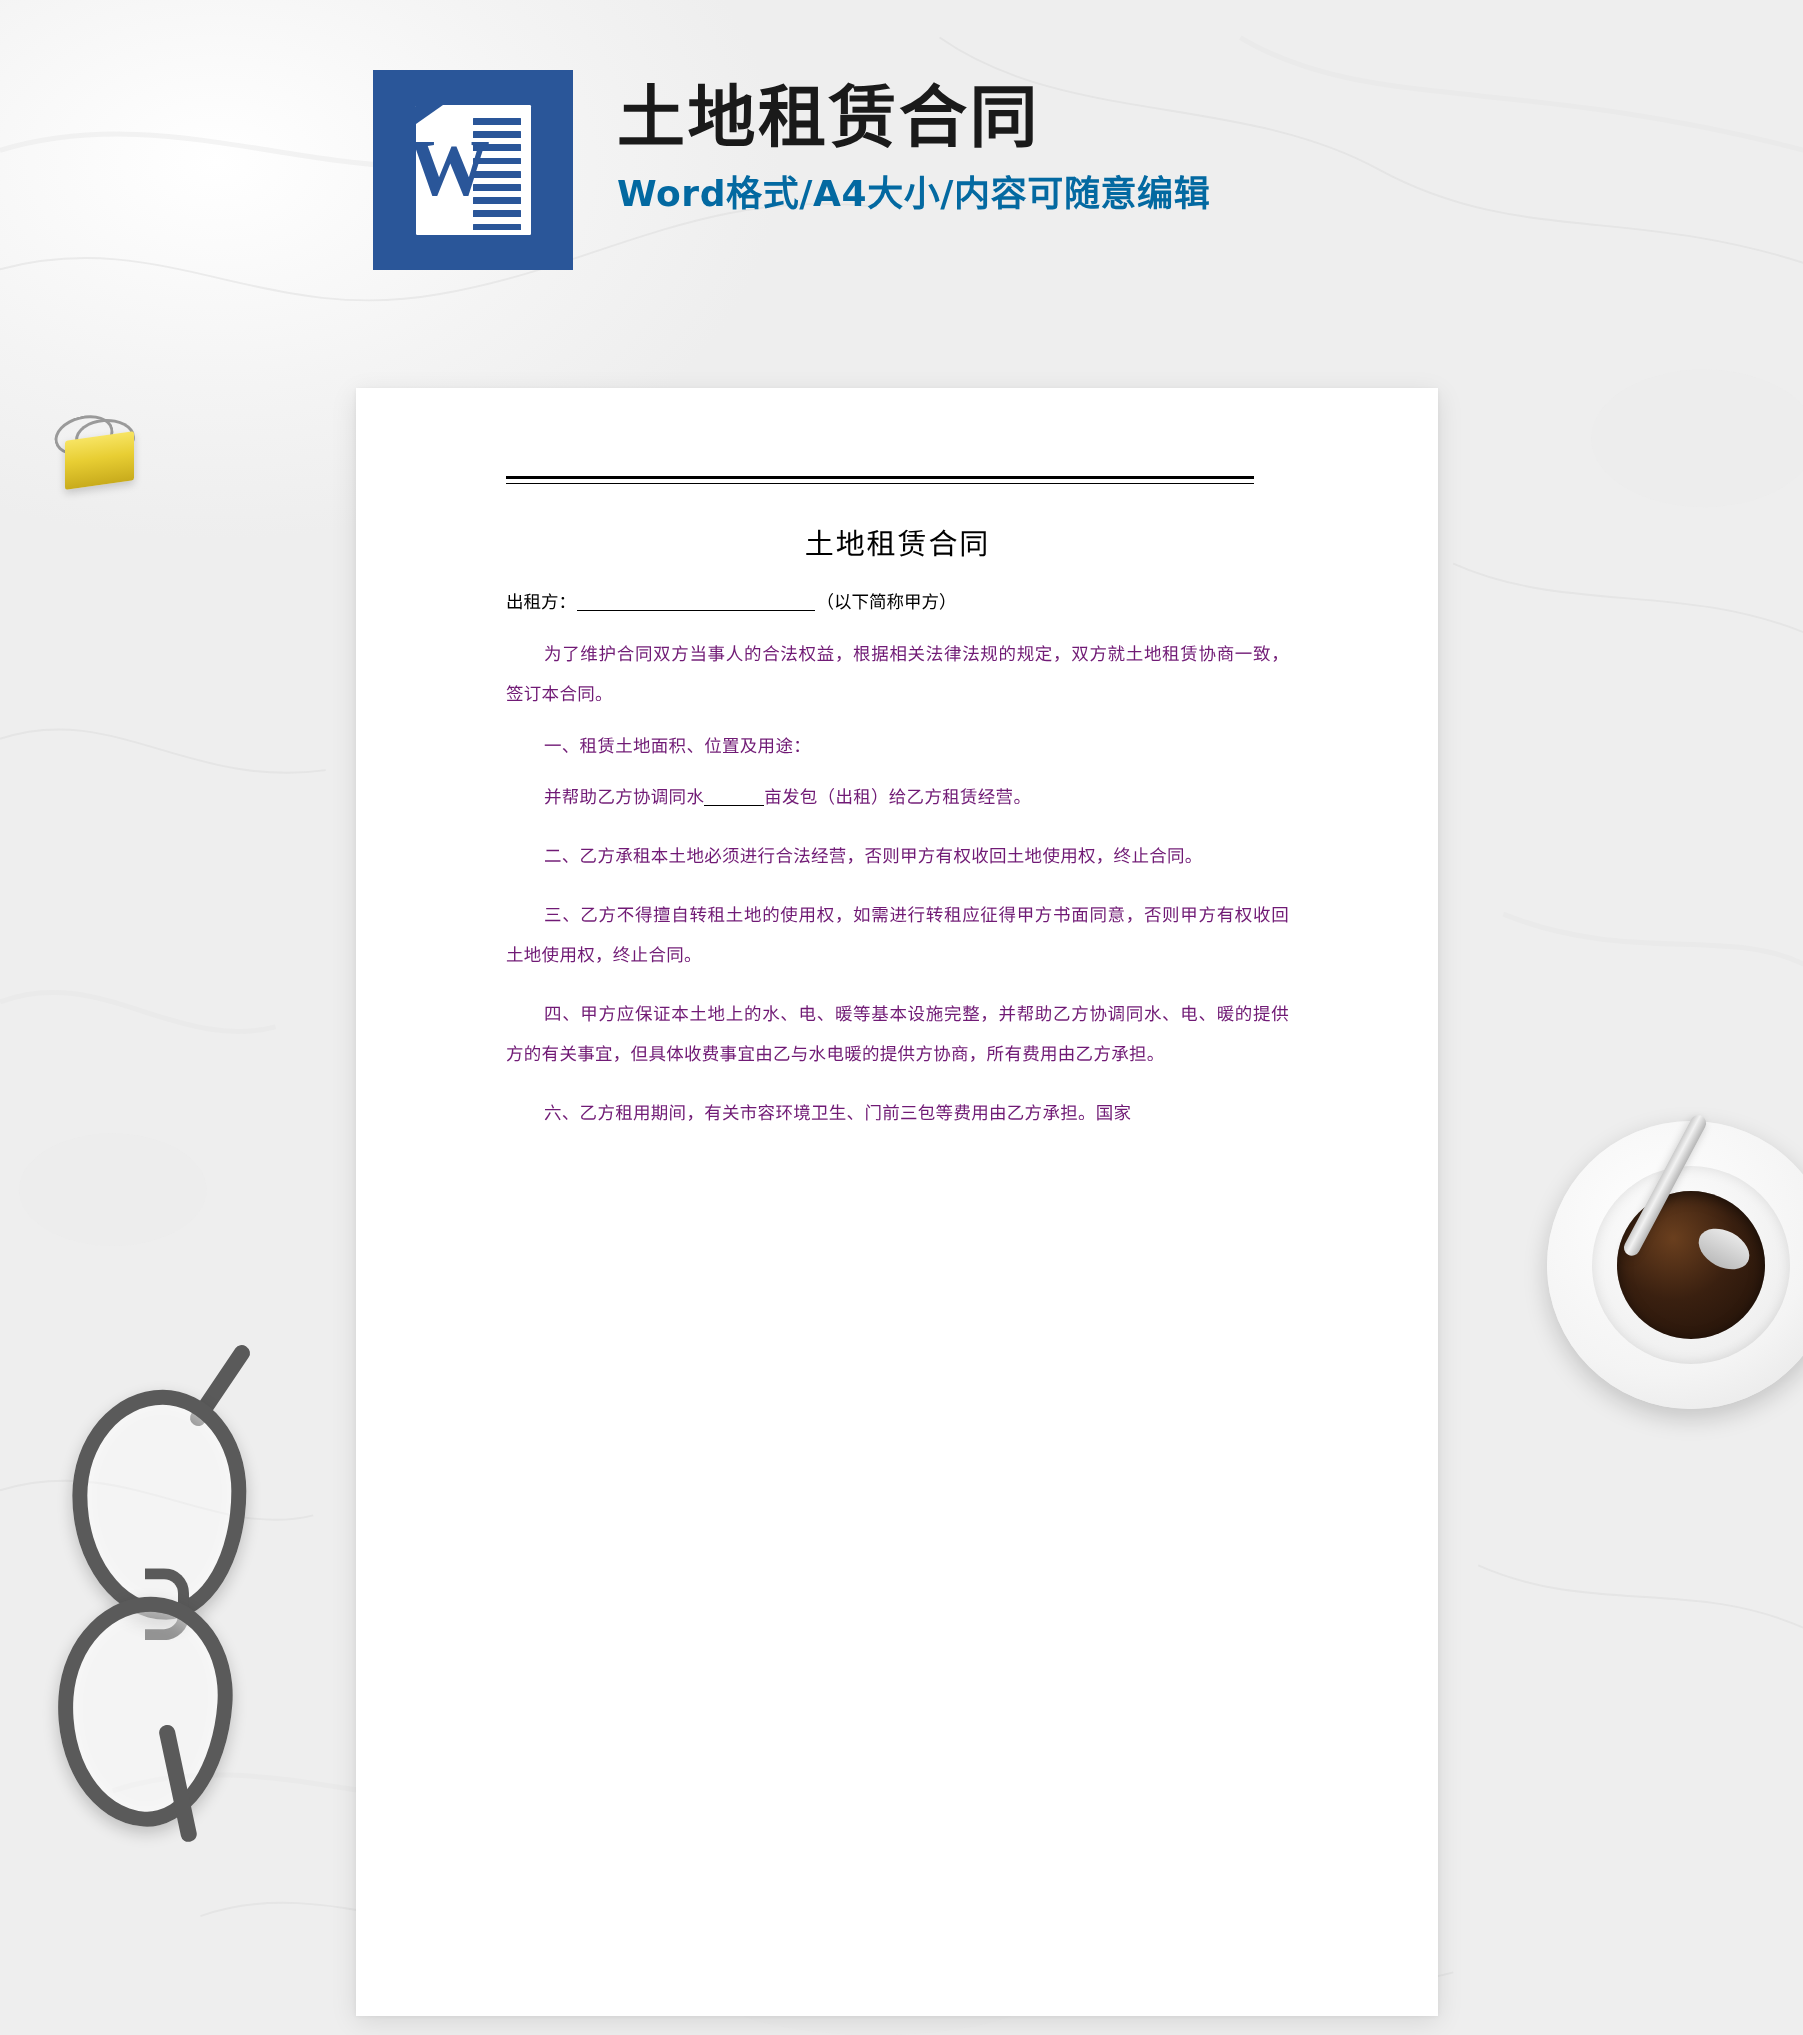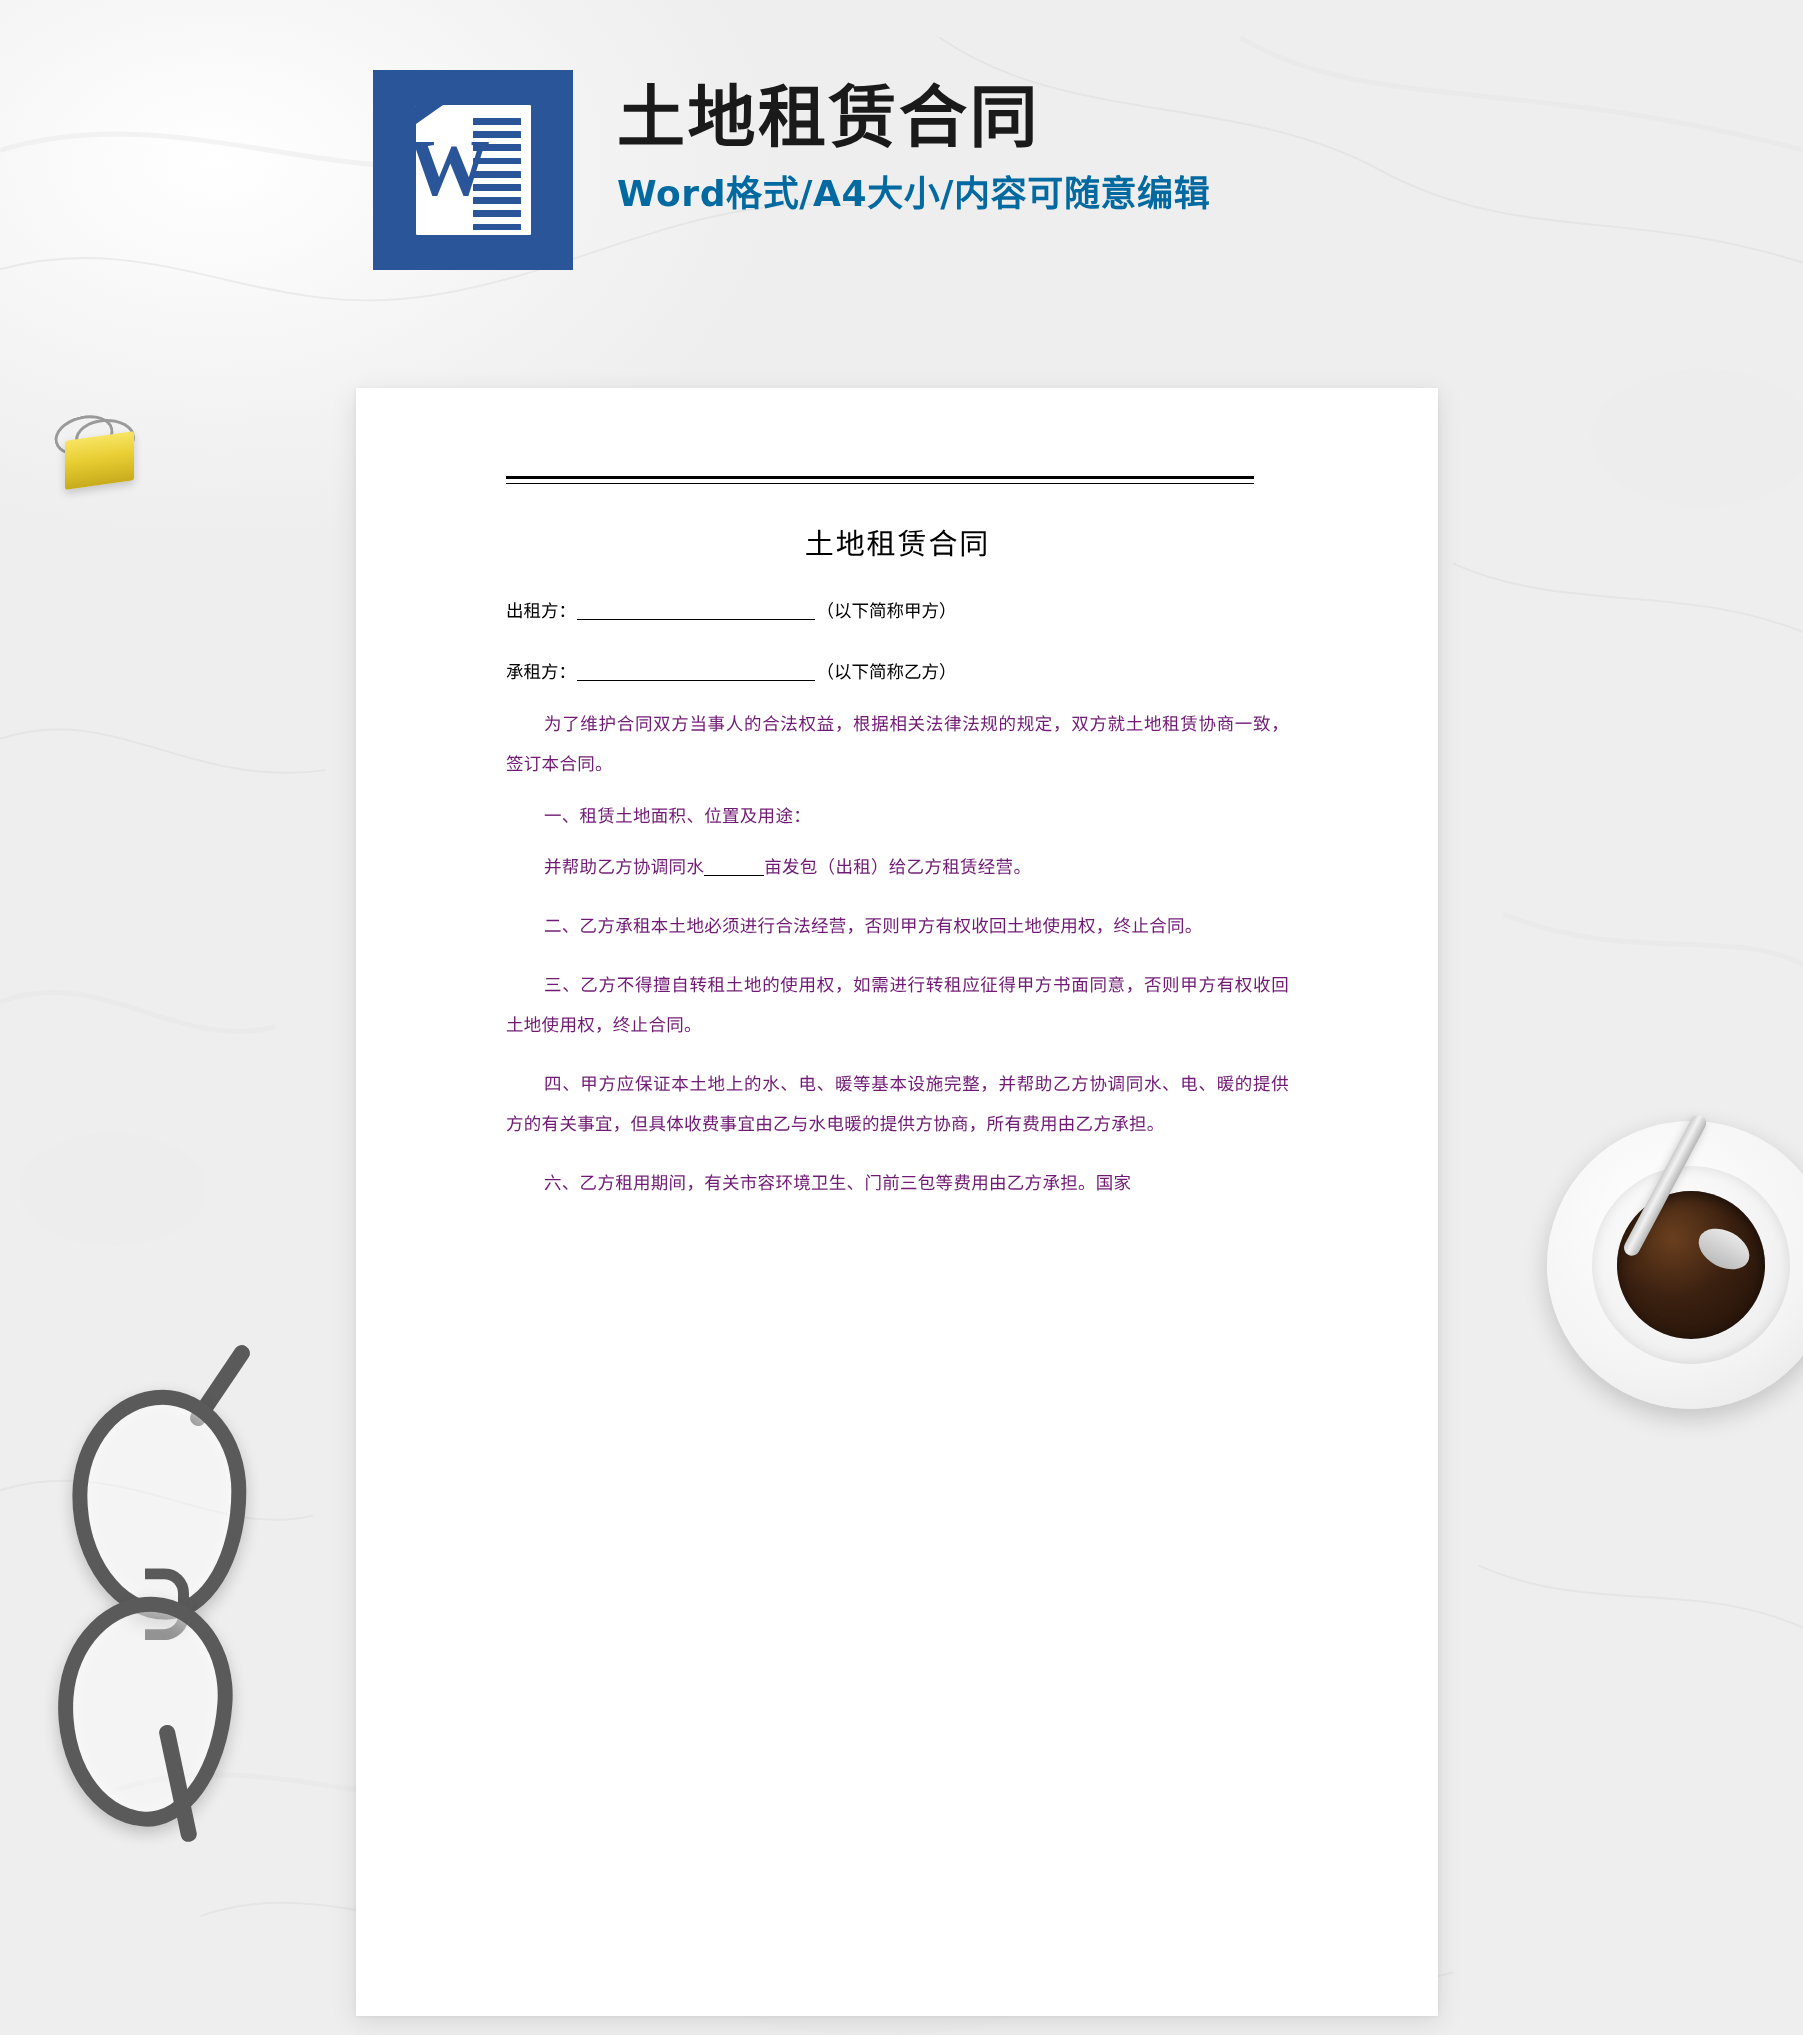--- a/index.html
+++ b/index.html
@@ -137,21 +137,21 @@
   .doc-title {
     text-align: center;
     font-size: 29px;
     line-height: 38px;
     margin-top: 41px;
     color: #000;
     font-family: "DejaVu Sans", sans-serif;
     letter-spacing: 1.9px;
   }
   .party-line {
-    margin-top: 36px;
+    margin-top: 27px;
     font-size: 17.5px;
     line-height: 25px;
     color: #000;
     font-family: "DejaVu Sans", sans-serif;
     white-space: nowrap;
   }
   .party-line .blank {
     display: inline-block;
     width: 238px;
     border-bottom: 1.3px solid #000;
@@ -394,23 +394,20 @@
   <div class="doc-inner">
 
     <div class="rule-double"></div>
 
     <div class="doc-title">土地租赁合同</div>
 
     <div class="party-line">
       <span>出租方：</span><span class="blank"></span><span>（以下简称甲方）</span>
     </div>
 
-    <div class="party-line">
-      <span>承租方：</span><span class="blank"></span><span>（以下简称乙方）</span>
-    </div>
 
     <div class="para">为了维护合同双方当事人的合法权益，根据相关法律法规的规定，双方就土地租赁协商一致，签订本合同。</div>
 
     <div class="para tight">一、租赁土地面积、位置及用途：</div>
 
     <div class="para tight">
       <span>并帮助乙方协调同水</span><span class="blank-inline"></span><span>亩发包（出租）给乙方租赁经营。</span>
     </div>
 
 

